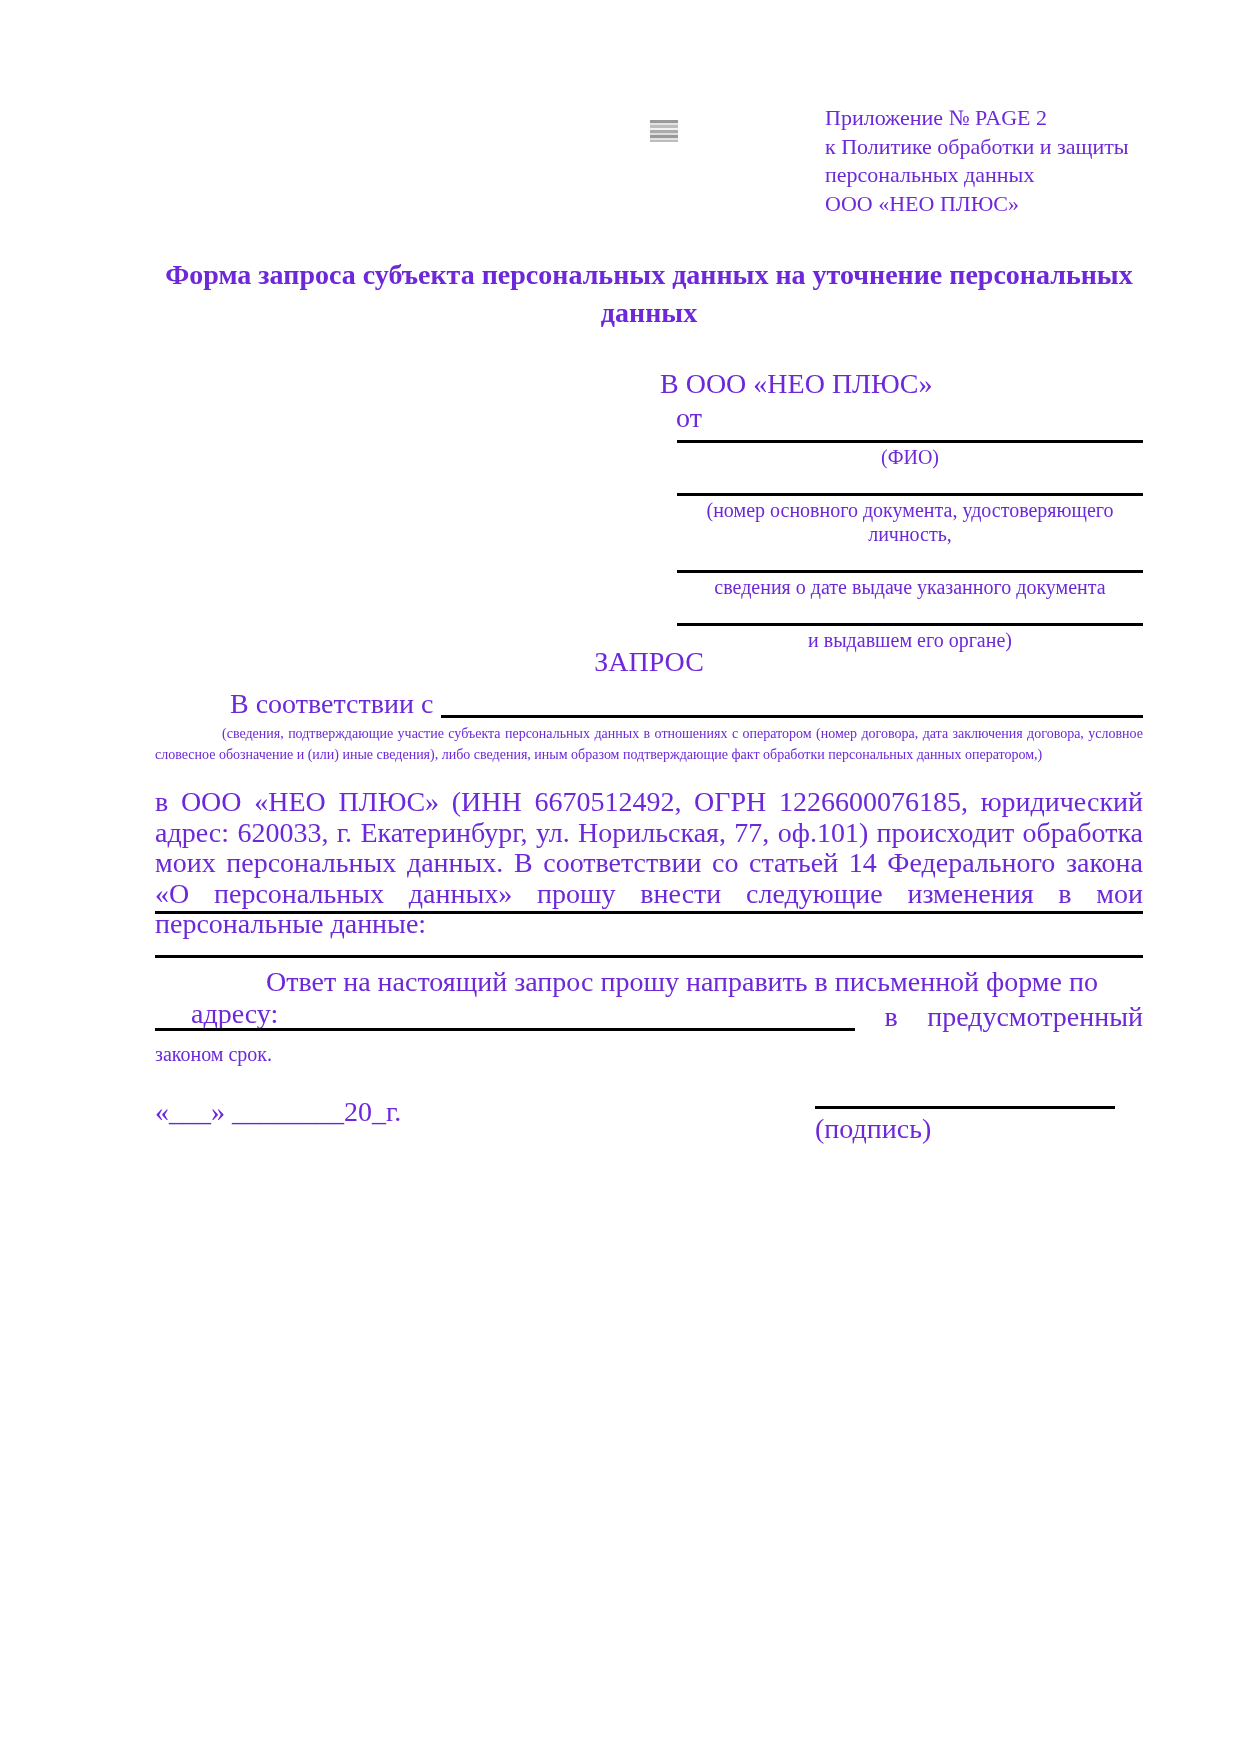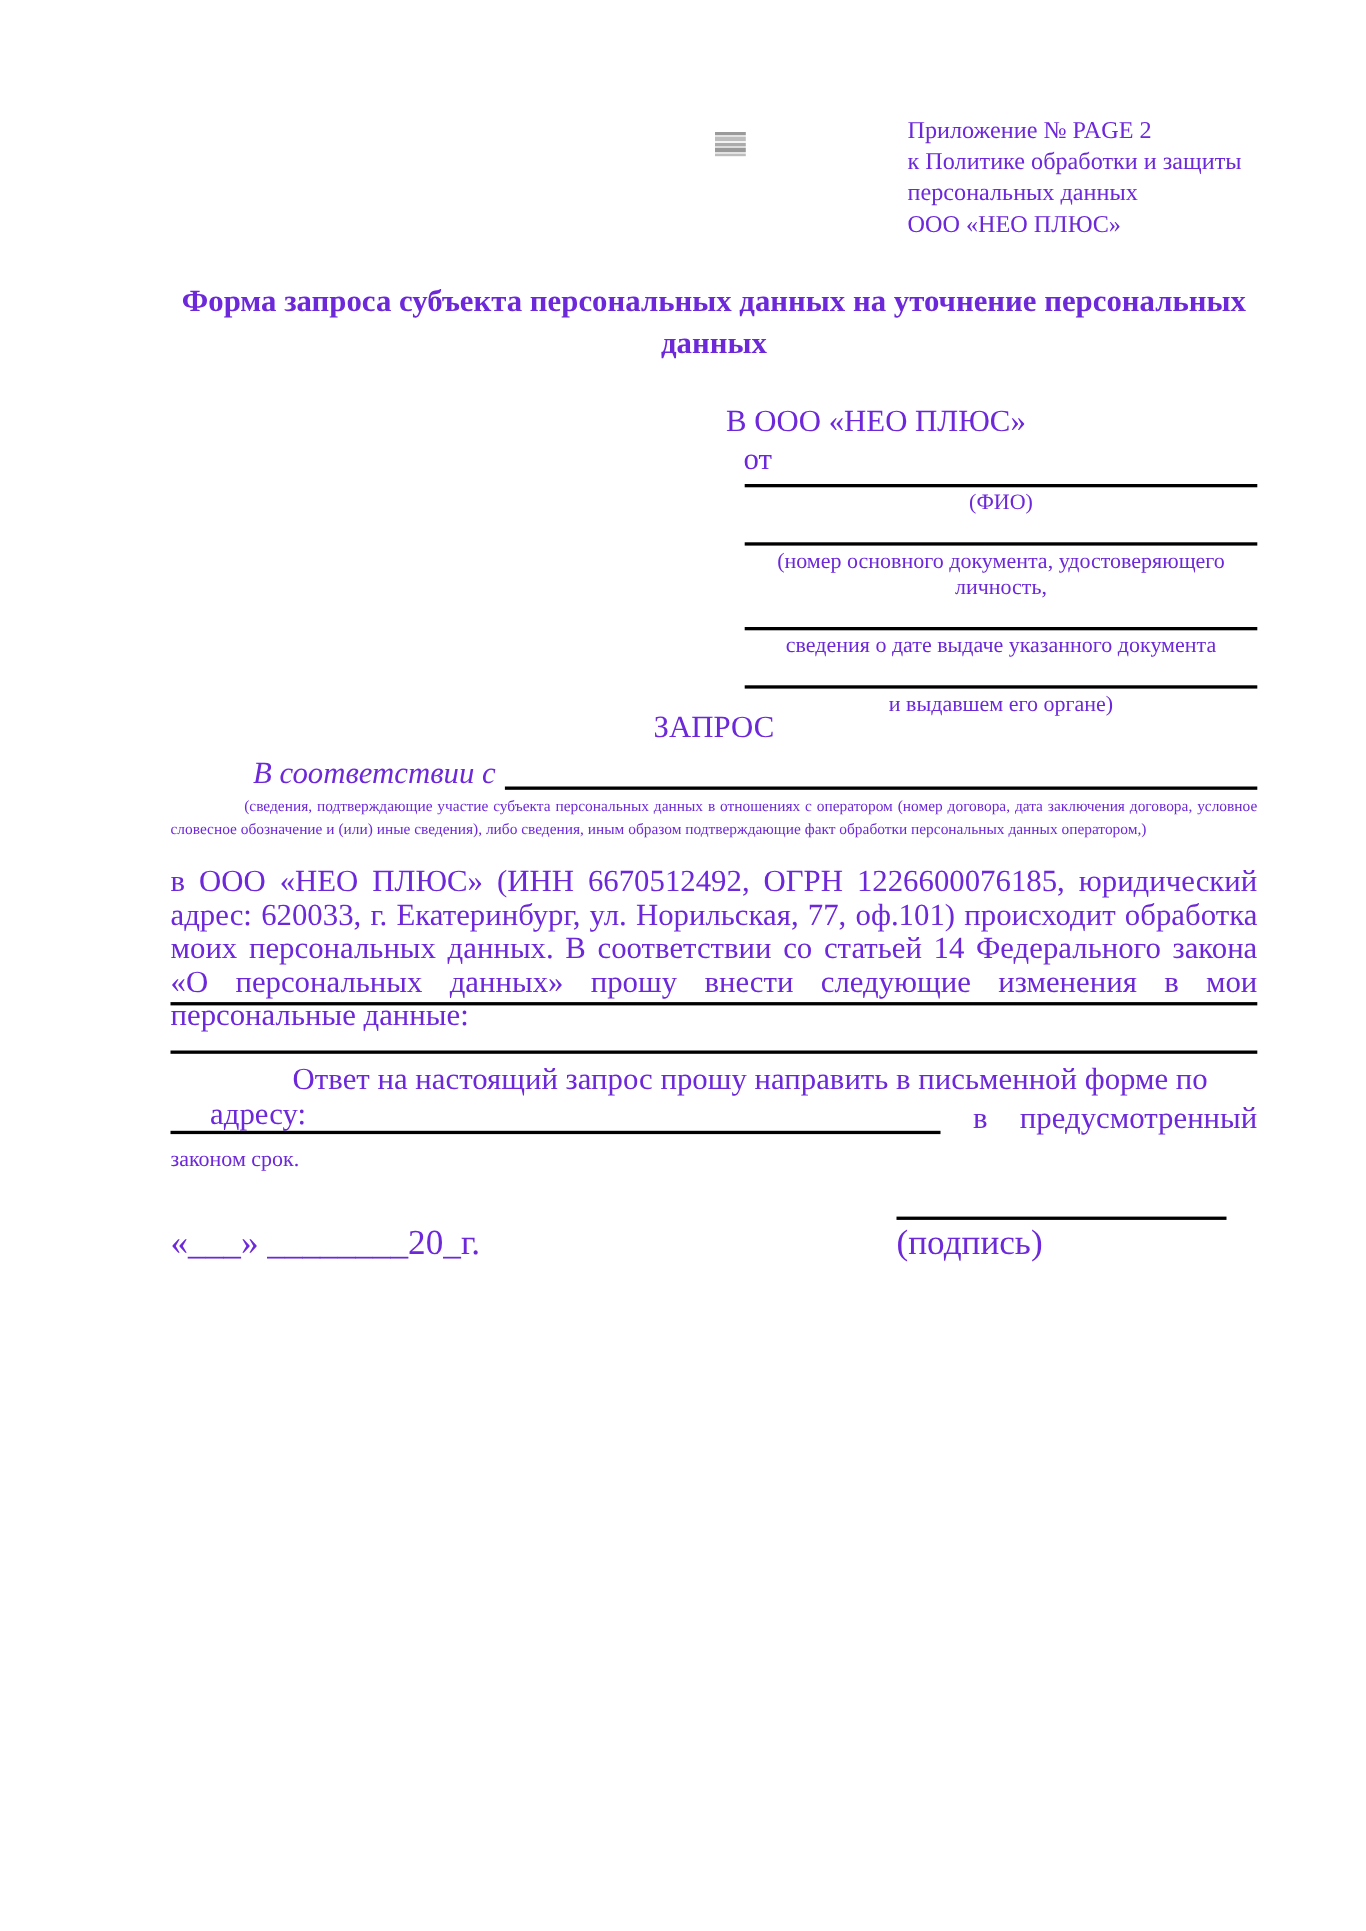--- a/index.html
+++ b/index.html
@@ -70,21 +70,21 @@
   }
   .intro-row {
     position: absolute;
     left: 155px; top: 688px;
     width: 988px;
     display: flex;
     align-items: baseline;
     font-size: 28px;
     line-height: 32px;
   }
-  .intro-lead { padding-left: 75px; white-space: nowrap; font-style: italic; }
+  .intro-lead { padding-left: 75px; white-space: nowrap; }
   .fill {
     border-bottom: 3px solid #000;
   }
   .intro-fill { flex: 1 1 auto; margin-left: 8px; align-self: flex-end; margin-bottom: 2px; height: 26px; }
   .legal-note {
     position: absolute;
     left: 155px; top: 724px;
     width: 988px;
     font-size: 14px;
     line-height: 20.5px;
@@ -131,22 +131,22 @@
     position: absolute;
     left: 155px; top: 1038px;
     font-size: 20px;
     line-height: 32px;
   }
   .sig-row {
     position: absolute;
     left: 155px; top: 1078px;
     width: 988px;
     display: flex;
-    align-items: flex-end;
-    font-size: 32px;
+    align-items: center;
+    font-size: 28px;
     line-height: 34px;
     gap: 28px;
   }
   .sig-group {
     margin-left: auto;
     margin-right: 28px;
     display: flex;
     align-items: baseline;
     flex-direction: column;
   }

